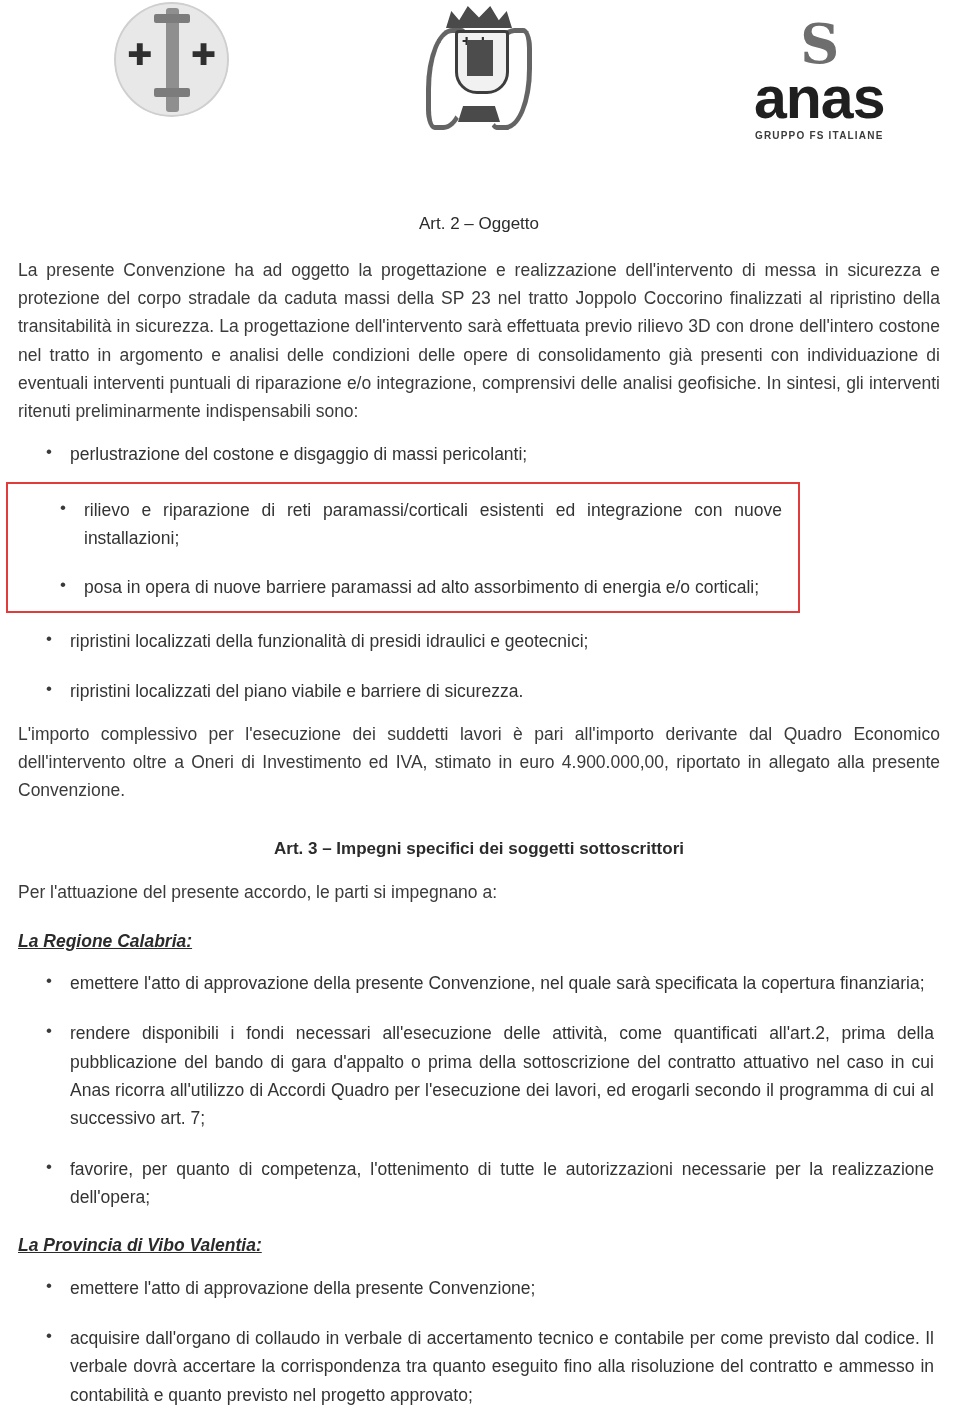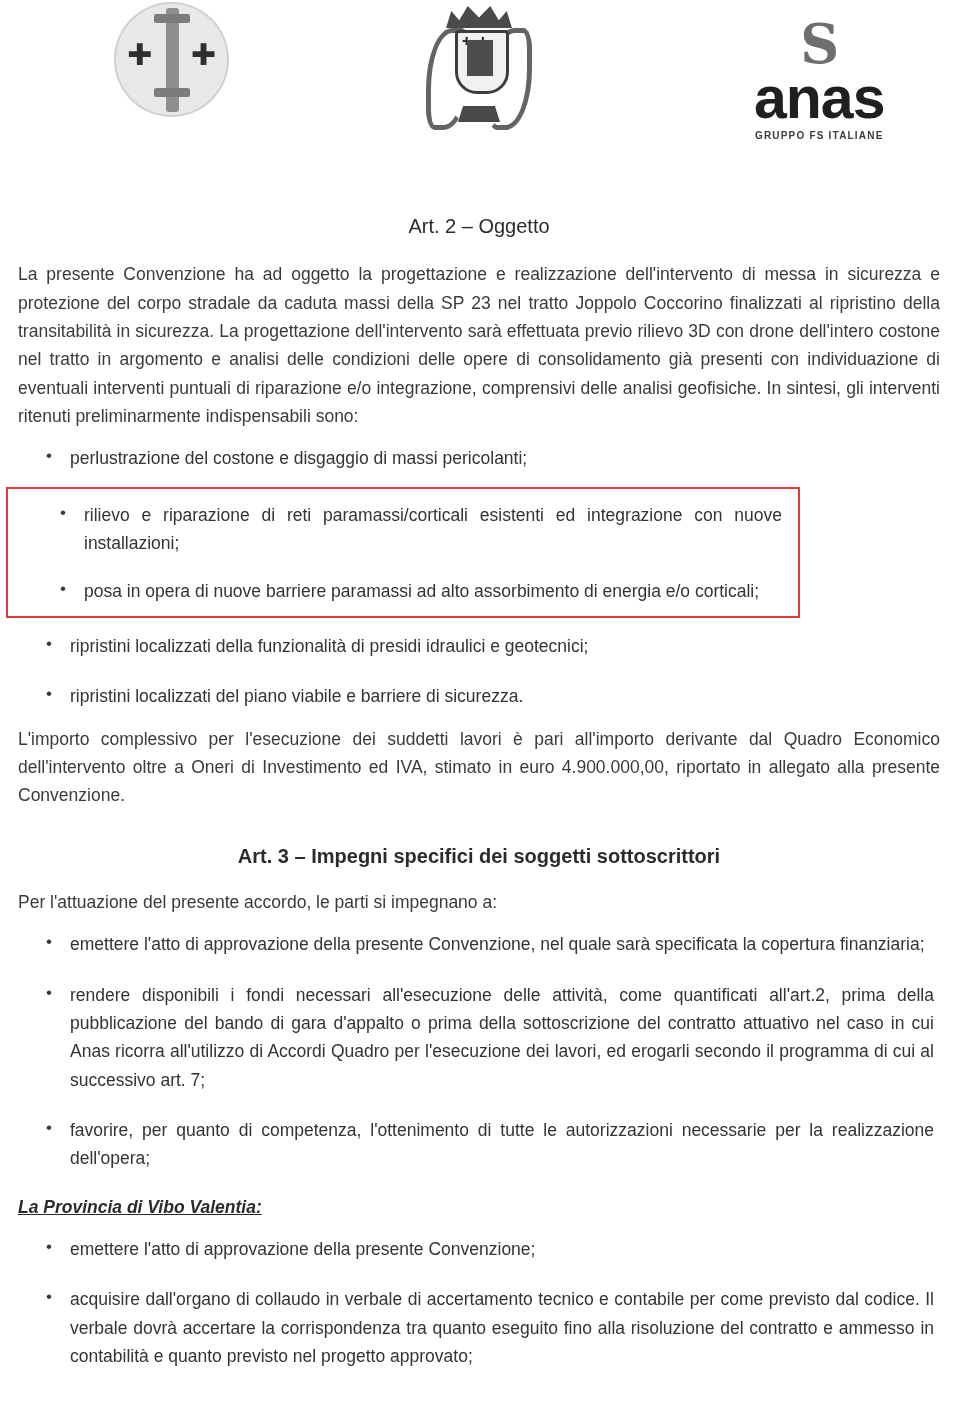--- a/index.html
+++ b/index.html
@@ -168,21 +168,21 @@
 
   
   .doc {
     padding: 0 4px;
     font-size: 17.5px;
     line-height: 1.62;
     color: #333;
   }
   h2.art-title {
     text-align: center;
-    font-size: 20px;
+    font-size: 17px;
     font-weight: 400;
     color: #2b2b2b;
     margin: 60px 0 18px 0;
   }
   h2.art-title.second {
     margin: 30px 0 16px 0;
     font-weight: 700;
   }
   p.para {
     margin: 0 0 8px 0;
@@ -293,20 +293,21 @@
       <li>ripristini localizzati della funzionalità di presidi idraulici e geotecnici;</li>
       <li>ripristini localizzati del piano viabile e barriere di sicurezza.</li>
     </ul>
 
     <p class="para">L'importo complessivo per l'esecuzione dei suddetti lavori è pari all'importo derivante dal Quadro Economico dell'intervento oltre a Oneri di Investimento ed IVA, stimato in euro 4.900.000,00, riportato in allegato alla presente Convenzione.</p>
 
     <h2 class="art-title second">Art. 3 – Impegni specifici dei soggetti sottoscrittori</h2>
 
     <p class="para">Per l'attuazione del presente accordo, le parti si impegnano a:</p>
 
+    <p class="sub-head">La Regione Calabria:</p>
 
     <ul class="bullets">
       <li>emettere l'atto di approvazione della presente Convenzione, nel quale sarà specificata la copertura finanziaria;</li>
       <li>rendere disponibili i fondi necessari all'esecuzione delle attività, come quantificati all'art.2, prima della pubblicazione del bando di gara d'appalto o prima della sottoscrizione del contratto attuativo nel caso in cui Anas ricorra all'utilizzo di Accordi Quadro per l'esecuzione dei lavori, ed erogarli secondo il programma di cui al successivo art. 7;</li>
       <li>favorire, per quanto di competenza, l'ottenimento di tutte le autorizzazioni necessarie per la realizzazione dell'opera;</li>
     </ul>
 
     <p class="sub-head">La Provincia di Vibo Valentia:</p>
 
     <ul class="bullets">

